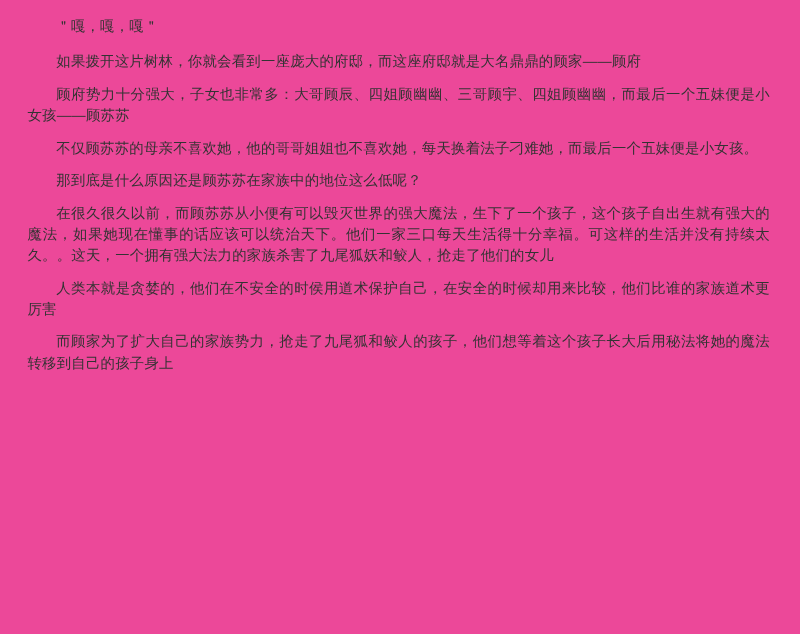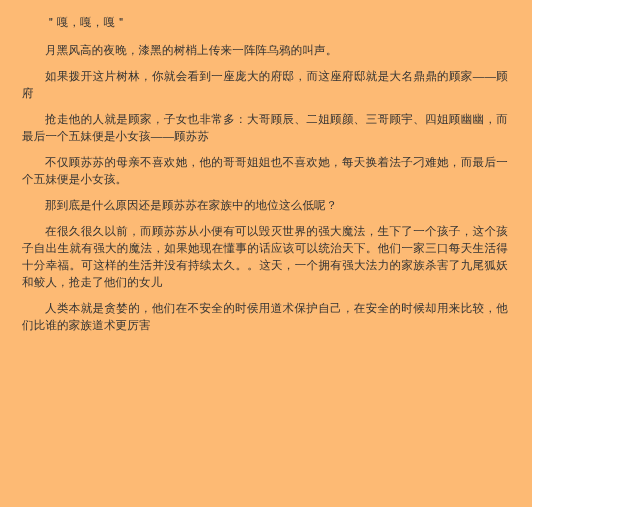--- a/index.html
+++ b/index.html
@@ -8,46 +8,46 @@
   }
   body {
     width: 640px;
     height: 507px;
     background: #ffffff;
     font-family: "Liberation Sans", sans-serif;
     color: #2b2b2b;
     overflow: hidden;
   }
   .page {
-    width: 532px;
+    width: 640px;
     height: 507px;
     box-sizing: border-box;
     padding: 14px 24px 8px 22px;
-    background: #fdba74;
+    background: #ec4899;
   }
   .para {
     font-size: 11.5px;
     line-height: 17px;
     color: #333333;
     text-align: justify;
     text-indent: 2em;
     margin: 0 0 9px 0;
     letter-spacing: 0.2px;
     word-break: break-all;
   }
   .para.first {
     margin-bottom: 11px;
   }
 </style>
 </head>
 <body>
 
 <div class="page">
   <p class="para first">＂嘎，嘎，嘎＂</p>
-  <p class="para">月黑风高的夜晚，漆黑的树梢上传来一阵阵乌鸦的叫声。</p>
   <p class="para">如果拨开这片树林，你就会看到一座庞大的府邸，而这座府邸就是大名鼎鼎的顾家——顾府</p>
-  <p class="para">抢走他的人就是顾家，子女也非常多：大哥顾辰、二姐顾颜、三哥顾宇、四姐顾幽幽，而最后一个五妹便是小女孩——顾苏苏</p>
+  <p class="para">顾府势力十分强大，子女也非常多：大哥顾辰、四姐顾幽幽、三哥顾宇、四姐顾幽幽，而最后一个五妹便是小女孩——顾苏苏</p>
   <p class="para">不仅顾苏苏的母亲不喜欢她，他的哥哥姐姐也不喜欢她，每天换着法子刁难她，而最后一个五妹便是小女孩。</p>
   <p class="para">那到底是什么原因还是顾苏苏在家族中的地位这么低呢？</p>
   <p class="para">在很久很久以前，而顾苏苏从小便有可以毁灭世界的强大魔法，生下了一个孩子，这个孩子自出生就有强大的魔法，如果她现在懂事的话应该可以统治天下。他们一家三口每天生活得十分幸福。可这样的生活并没有持续太久。。这天，一个拥有强大法力的家族杀害了九尾狐妖和鲛人，抢走了他们的女儿</p>
   <p class="para">人类本就是贪婪的，他们在不安全的时侯用道术保护自己，在安全的时候却用来比较，他们比谁的家族道术更厉害</p>
+  <p class="para">而顾家为了扩大自己的家族势力，抢走了九尾狐和鲛人的孩子，他们想等着这个孩子长大后用秘法将她的魔法转移到自己的孩子身上</p>
 
 </div>
 
 </body></html>

